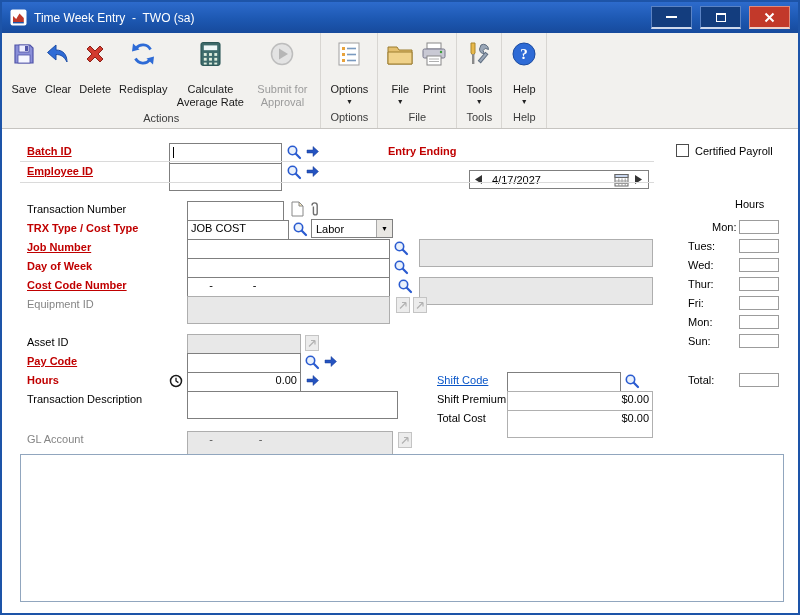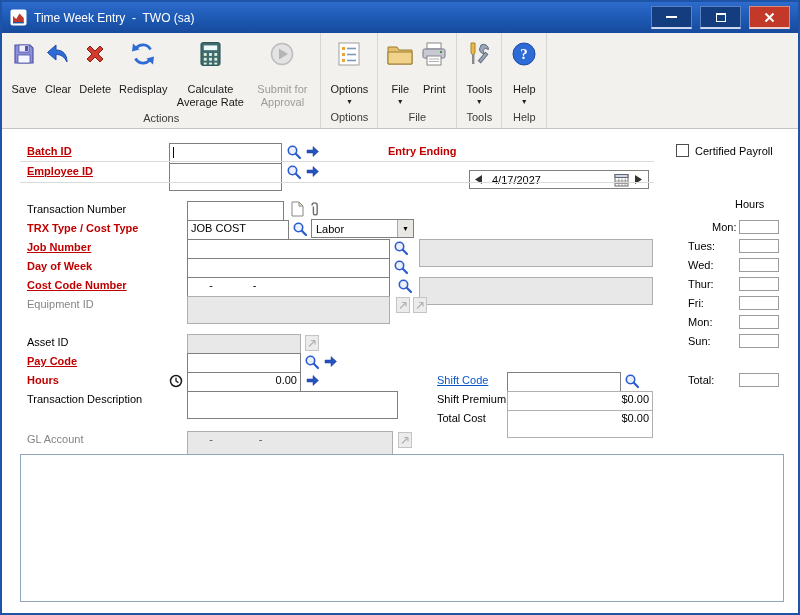--- a/index.html
+++ b/index.html
@@ -348,21 +348,21 @@
   </div>
 
   <span class="lbl red" style="left:25px; top:220px;">TRX Type / Cost Type</span>
   <div class="tb" style="left:185px; top:218px; width:102px;">JOB COST</div>
   <div class="icon-btn" style="left:289px; top:218px;">
     <svg width="16" height="16" viewBox="0 0 16 16">
         <circle cx="6.5" cy="6.5" r="4.2" fill="#eaf1fb" stroke="#2a5bd0" stroke-width="1.6"></circle>
         <line x1="9.8" y1="9.8" x2="14" y2="14" stroke="#2a5bd0" stroke-width="2.2" stroke-linecap="round"></line>
       </svg>
   </div>
-  <div class="combo" style="left:309px; top:217px; width:103px;">
+  <div class="combo" style="left:309px; top:217px; width:82px;">
     <span class="cval">Labor</span>
     <span class="cbtn">▼</span>
   </div>
 
   <span class="lbl red ul" style="left:25px; top:239px;">Job Number</span>
   <div class="tb" style="left:185px; top:237px; width:203px;"></div>
   <div class="icon-btn" style="left:390px; top:237px;">
     <svg width="16" height="16" viewBox="0 0 16 16">
         <circle cx="6.5" cy="6.5" r="4.2" fill="#eaf1fb" stroke="#2a5bd0" stroke-width="1.6"></circle>
         <line x1="9.8" y1="9.8" x2="14" y2="14" stroke="#2a5bd0" stroke-width="2.2" stroke-linecap="round"></line>

